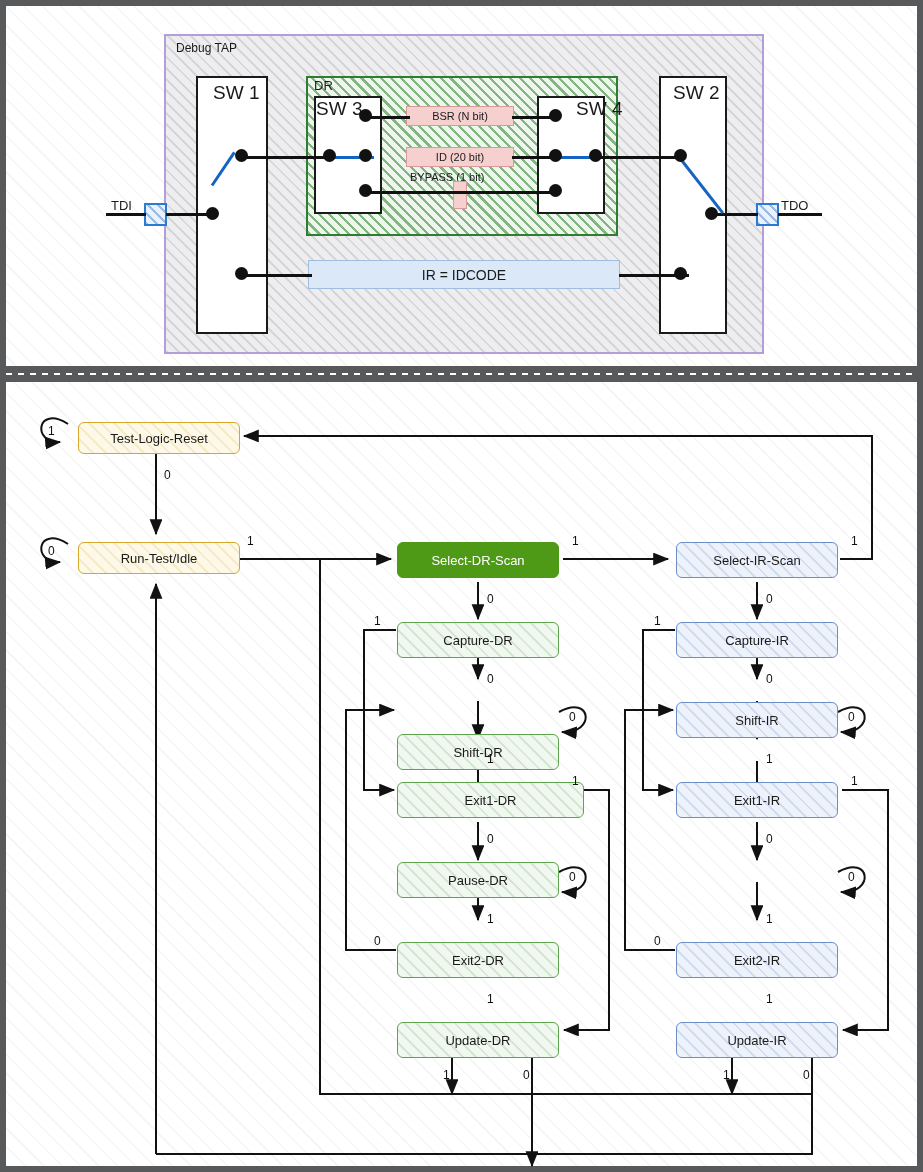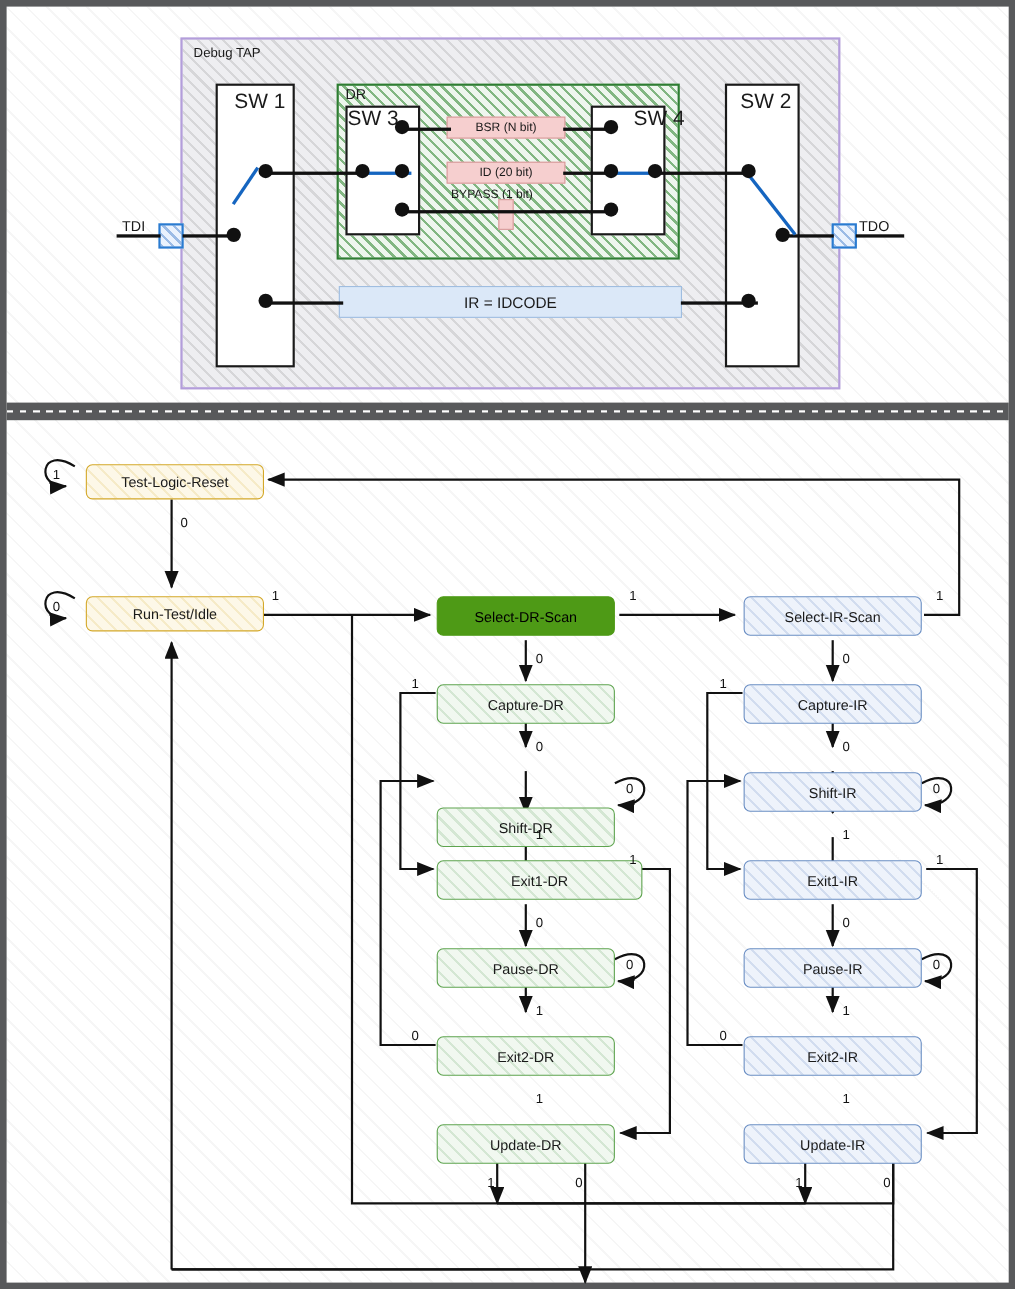--- a/index.html
+++ b/index.html
@@ -90,21 +90,21 @@
 
   
   #fsm{position:absolute;left:0;top:376px;width:911px;height:784px;}
   .state{
     position:absolute;box-sizing:border-box;
     display:flex;align-items:center;justify-content:center;
     font-size:13px;color:#1a1a1a;border-radius:6px;
     text-align:center;
   }
   .state.yellow{border:1.6px solid #d4a829;}
-  .state.green-solid{background:#4e9a16;border:1.6px solid #4e9a16;color:#000000;}
+  .state.green-solid{background:#4e9a16;border:1.6px solid #4e9a16;color:#ffffff;}
   .state.green{border:1.6px solid #5ea44f;}
   .state.blue{border:1.6px solid #6b8fc4;}
   .lbl{position:absolute;font-size:12px;color:#111;}
   svg.edges{position:absolute;left:0;top:0;width:911px;height:784px;overflow:visible;}
 </style>
 </head>
 <body>
 
 <div id="page">
 
@@ -259,21 +259,20 @@
     <div class="state green hatch-soft-green" style="left:391px;top:320px;width:162px;height:36px;margin-top:32px;">Shift-DR</div>
     <div class="state green hatch-soft-green" style="left:391px;top:400px;width:187px;height:36px;">Exit1-DR</div>
     <div class="state green hatch-soft-green" style="left:391px;top:480px;width:162px;height:36px;">Pause-DR</div>
     <div class="state green hatch-soft-green" style="left:391px;top:560px;width:162px;height:36px;">Exit2-DR</div>
     <div class="state green hatch-soft-green" style="left:391px;top:640px;width:162px;height:36px;">Update-DR</div>
 
     <div class="state blue hatch-soft-blue" style="left:670px;top:160px;width:162px;height:36px;">Select-IR-Scan</div>
     <div class="state blue hatch-soft-blue" style="left:670px;top:240px;width:162px;height:36px;">Capture-IR</div>
     <div class="state blue hatch-soft-blue" style="left:670px;top:320px;width:162px;height:36px;">Shift-IR</div>
     <div class="state blue hatch-soft-blue" style="left:670px;top:400px;width:162px;height:36px;">Exit1-IR</div>
-    <div class="state blue hatch-soft-blue" style="left:670px;top:480px;width:162px;height:36px;">Pause-IR</div>
     <div class="state blue hatch-soft-blue" style="left:670px;top:560px;width:162px;height:36px;">Exit2-IR</div>
     <div class="state blue hatch-soft-blue" style="left:670px;top:640px;width:162px;height:36px;">Update-IR</div>
 
     <div class="lbl" style="left:42px;top:42px;">1</div>
     <div class="lbl" style="left:158px;top:86px;">0</div>
     <div class="lbl" style="left:42px;top:162px;">0</div>
     <div class="lbl" style="left:241px;top:152px;">1</div>
     <div class="lbl" style="left:566px;top:152px;">1</div>
     <div class="lbl" style="left:845px;top:152px;">1</div>
 

